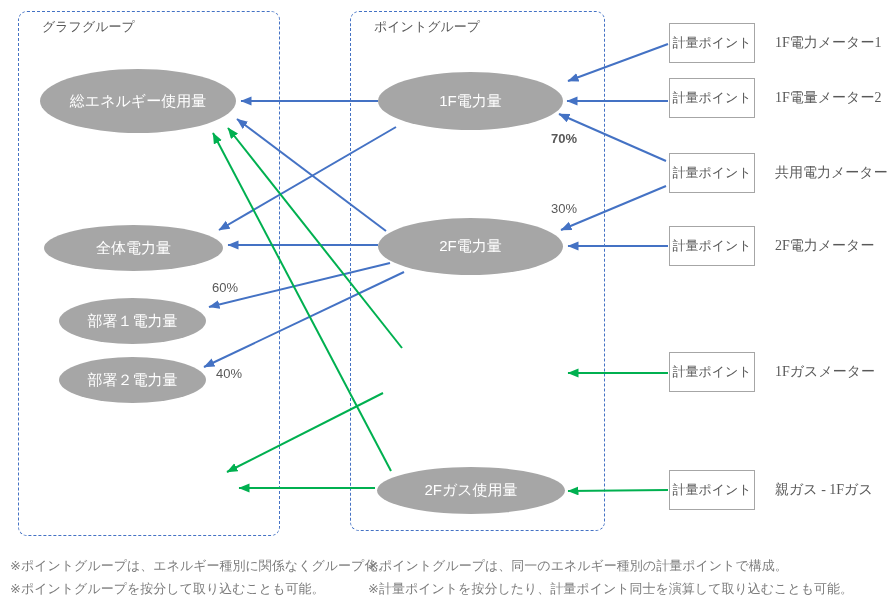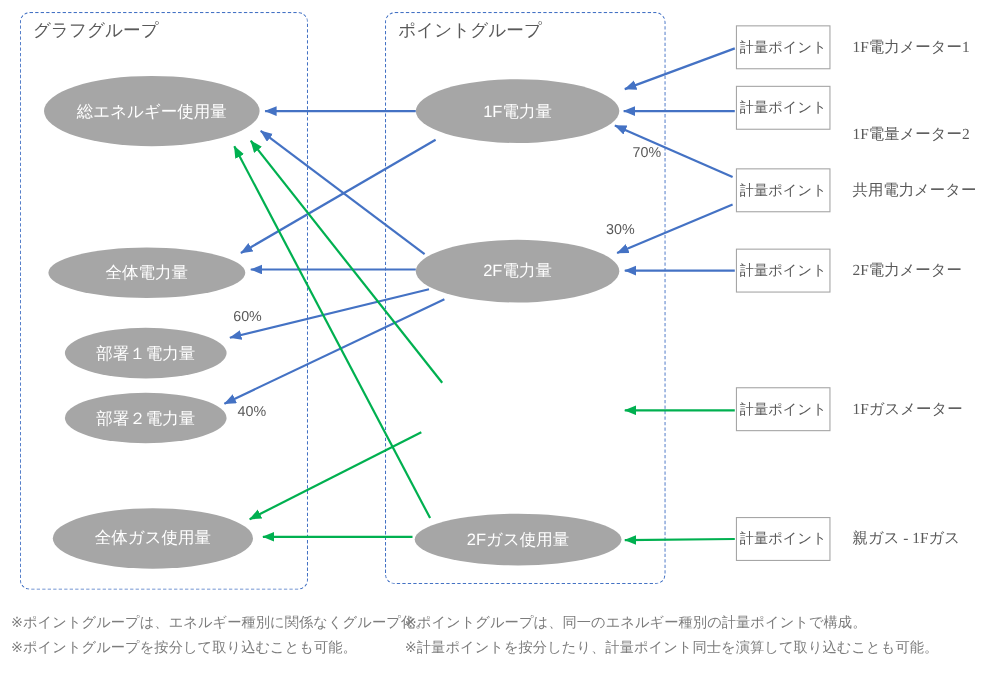--- a/index.html
+++ b/index.html
@@ -24,22 +24,22 @@
     overflow:hidden;
   }
   .group{
     position:absolute;
     border:1px dashed var(--group-border);
     border-radius:9px;
     background:transparent;
   }
   .group-title{
     position:absolute;
-    left:11px;top:6px;
-    font-size:16px;
+    left:23px;top:6px;
+    font-size:13px;
     color:var(--label-gray);
     white-space:nowrap;
   }
   .node{
     position:absolute;
     background:var(--node-fill);
     border-radius:50%;
     display:flex;
     align-items:center;
     justify-content:center;
@@ -128,45 +128,44 @@
   </div>
 
   <div class="group" style="left:350px;top:11px;width:255px;height:520px;">
     <div class="group-title">ポイントグループ</div>
   </div>
 
   <div class="node" style="left:40px;top:69px;width:196px;height:64px;">総エネルギー使用量</div>
   <div class="node" style="left:44px;top:225px;width:179px;height:46px;">全体電力量</div>
   <div class="node" style="left:59px;top:298px;width:147px;height:46px;">部署１電力量</div>
   <div class="node" style="left:59px;top:357px;width:147px;height:46px;">部署２電力量</div>
-  <div class="node" style="left:48px;top:462px;width:182px;height:55px;">全体ガス使用量</div>
 
   <div class="node" style="left:378px;top:72px;width:185px;height:58px;text-align:right;">1F電力量</div>
   <div class="node" style="left:378px;top:218px;width:185px;height:57px;text-align:center;">2F電力量</div>
   <div class="node" style="left:377px;top:467px;width:188px;height:47px;">2Fガス使用量</div>
 
   <div class="meter-box" style="left:669px;top:23px;">計量ポイント</div>
   <div class="meter-label" style="top:34px;">1F電力メーター1</div>
 
   <div class="meter-box" style="left:669px;top:78px;">計量ポイント</div>
-  <div class="meter-label" style="top:89px;margin-top:24px;">1F電量メーター2</div>
+  <div class="meter-label" style="top:89px;">1F電量メーター2</div>
 
   <div class="meter-box" style="left:669px;top:153px;">計量ポイント</div>
   <div class="meter-label" style="top:164px;">共用電力メーター</div>
 
   <div class="meter-box" style="left:669px;top:226px;">計量ポイント</div>
   <div class="meter-label" style="top:237px;">2F電力メーター</div>
 
   <div class="meter-box" style="left:669px;top:352px;">計量ポイント</div>
   <div class="meter-label" style="top:363px;">1Fガスメーター</div>
 
   <div class="meter-box" style="left:669px;top:470px;">計量ポイント</div>
   <div class="meter-label" style="top:481px;">親ガス - 1Fガス</div>
 
-  <div class="pct" style="left:575px;top:131px;">70%</div>
+  <div class="pct" style="left:551px;top:131px;font-weight:bold;">70%</div>
   <div class="pct" style="left:551px;top:201px;">30%</div>
   <div class="pct" style="left:212px;top:280px;">60%</div>
   <div class="pct" style="left:216px;top:366px;">40%</div>
 
   <div class="note" style="left:10px;top:557px;">※ポイントグループは、エネルギー種別に関係なくグループ化。</div>
   <div class="note" style="left:368px;top:557px;">※ポイントグループは、同一のエネルギー種別の計量ポイントで構成。</div>
   <div class="note" style="left:10px;top:580px;">※ポイントグループを按分して取り込むことも可能。</div>
   <div class="note" style="left:368px;top:580px;text-align:right;">※計量ポイントを按分したり、計量ポイント同士を演算して取り込むことも可能。</div>
 
 </div>

